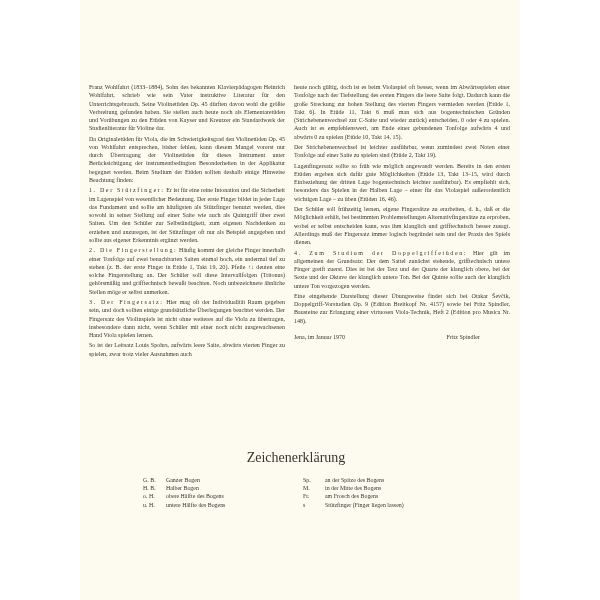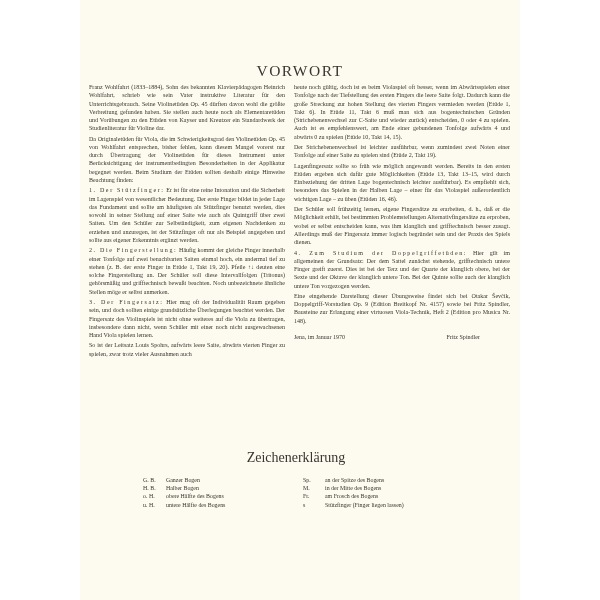--- a/index.html
+++ b/index.html
@@ -36,21 +36,20 @@
     display: grid; grid-template-columns: 160px 170px;
   }
   .legend .item { display: flex; }
   .legend .abbr { width: 23px; flex: none; }
   .legend .right .abbr { width: 22px; }
 </style>
 </head>
 <body>
 
 <div class="page">
-  <div class="title">VORWORT</div>
 
   <div class="col left">
     <p>Franz Wohlfahrt (1833–1884), Sohn des bekannten Klavier­pädagogen Heinrich Wohlfahrt, schrieb wie sein Vater in­struktive Literatur für den Unterrichtsgebrauch. Seine Vio­linetüden Op. 45 dürften davon wohl die größte Verbreitung gefunden haben. Sie stellen auch heute noch als Elementar­etüden und Vorübungen zu den Etüden von Kayser und Kreutzer ein Standardwerk der Studienliteratur für Vio­line dar.</p>
     <p>Da Originaletüden für Viola, die im Schwierigkeitsgrad den Violinetüden Op. 45 von Wohlfahrt entsprechen, bisher feh­len, kann diesem Mangel vorerst nur durch Übertragung der Violinetüden für dieses Instrument unter Berücksichtigung der instrumentbedingten Besonderheiten in der Applikatur begegnet werden. Beim Studium der Etüden sollten deshalb einige Hinweise Beachtung finden:</p>
     <p><span class="spaced">1. Der Stützfinger:</span><span> Er ist für eine reine Intonation und die Sicherheit im Lagenspiel von wesentlicher Bedeu­tung. Der erste Finger bildet in jeder Lage das Fundament und sollte am häufigsten als Stützfinger benutzt werden, dies sowohl in seiner Stellung auf einer Saite wie auch als Quint­griff über zwei Saiten. Um den Schüler zur Selbständigkeit, zum eigenen Nachdenken zu erziehen und anzuregen, ist der Stützfinger oft nur als Beispiel angegeben und sollte aus eige­ner Erkenntnis ergänzt werden.</span></p>
     <p><span class="spaced">2. Die Fingerstellung:</span><span> Häufig kommt der gleiche Finger innerhalb einer Tonfolge auf zwei benachbarten Sai­ten einmal hoch, ein andermal tief zu stehen (z. B. der erste Finger in Etüde 1, Takt 19, 20). Pfeile ↑↓ deuten eine solche Fingerstellung an. Der Schüler soll diese Intervallfolgen (Tri­tonus) gehörsmäßig und grifftechnisch bewußt beachten. Noch unbezeichnete ähnliche Stellen möge er selbst anmer­ken.</span></p>
     <p><span class="spaced">3. Der Fingersatz:</span><span> Hier mag oft der Individualität Raum gegeben sein, und doch sollten einige grundsätzliche Überlegungen beachtet werden. Der Fingersatz des Violin­spiels ist nicht ohne weiteres auf die Viola zu übertragen, insbesondere dann nicht, wenn Schüler mit einer noch nicht ausgewachsenen Hand Viola spielen lernen.</span></p>
     <p>So ist der Leitsatz Louis Spohrs, aufwärts leere Saite, abwärts vierten Finger zu spielen, zwar trotz vieler Ausnahmen auch</p>
   </div>
 

